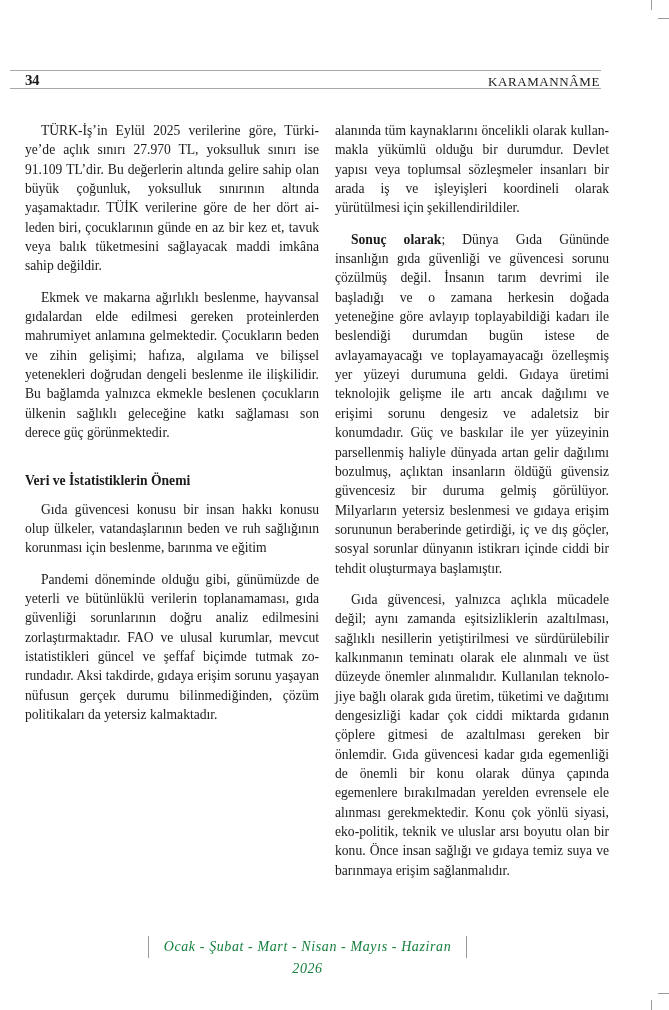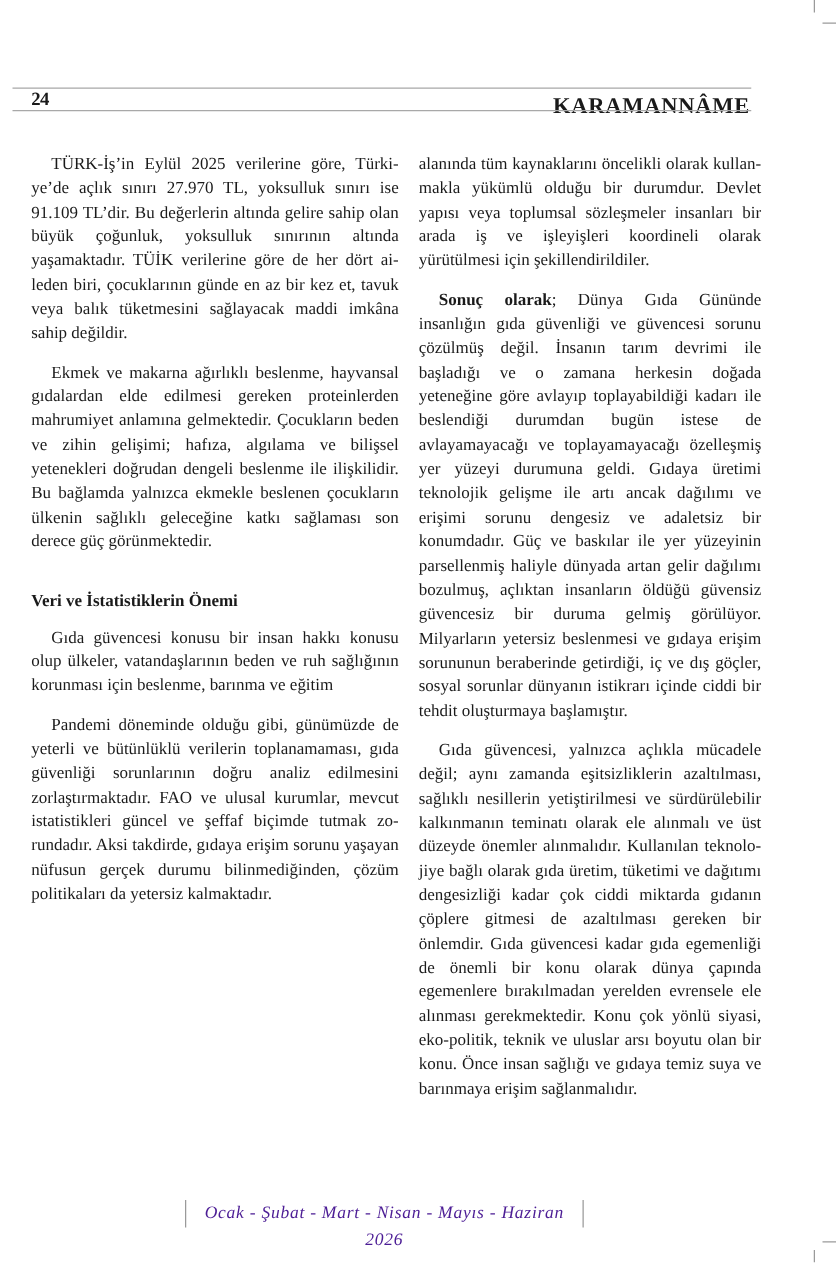--- a/index.html
+++ b/index.html
@@ -1,40 +1,40 @@
 <!DOCTYPE html>
 <html><head>
 <meta charset="utf-8">
 <style>
   html, body { margin:0; padding:0; }
   body { width:669px; height:1010px; background:#ffffff; position:relative; overflow:hidden;
          font-family:"Liberation Serif", serif; color:#1a1a1a; }
   .crop { position:absolute; background:#9a9a9a; }
   .header-line { position:absolute; left:10px; width:591px; height:1px; background:#a8a8a8; }
   .page-num { position:absolute; left:25px; top:72px; font-weight:bold; font-size:15px; letter-spacing:-0.5px; }
-  .journal { position:absolute; right:69px; top:74px; font-weight:bold; font-size:18px; letter-spacing:0.6px; }
+  .journal { position:absolute; right:69px; top:74px; font-weight:normal; font-size:13px; letter-spacing:0.6px; }
   .col { position:absolute; top:121px; font-size:13.6px; line-height:19.35px; text-align:justify; hyphens:manual; }
   .col.left { left:25px; width:294px; }
   .col.right { left:335px; width:274px; }
   .col p { margin:0 0 12px 0; text-indent:16px; }
   .col p.noindent { text-indent:0; }
   .col h3 { font-size:13.6px; font-weight:bold; margin:28px 0 10px 0; line-height:19px; }
   .footer { position:absolute; left:148px; top:936px; width:317px; height:22px; border-left:1px solid #9a9a9a; border-right:1px solid #9a9a9a;
-            text-align:center; font-style:italic; font-size:14px; line-height:22px; letter-spacing:0.6px; color:#4c1d95;margin-top:24px; }
+            text-align:center; font-style:italic; font-size:14px; line-height:22px; letter-spacing:0.6px; color:#15803d; }
 </style>
 </head>
 <body>
 
 <div class="crop" style="left:651px;top:0;width:1px;height:10px;"></div>
 <div class="crop" style="left:658px;top:18px;width:11px;height:1px;"></div>
 <div class="crop" style="left:658px;top:993px;width:11px;height:1px;"></div>
 <div class="crop" style="left:651px;top:1000px;width:1px;height:10px;"></div>
 
 <div class="header-line" style="top:70px;"></div>
-<div class="page-num">24</div>
+<div class="page-num">34</div>
 <div class="journal">KARAMANNÂME</div>
 <div class="header-line" style="top:88px;"></div>
 
 <div class="col left">
   <p>TÜRK-İş’in Eylül 2025 verilerine göre, Türki­ye’de açlık sınırı 27.970 TL, yoksulluk sınırı ise 91.109 TL’dir. Bu değerlerin altında gelire sahip olan büyük çoğunluk, yoksulluk sınırının altında yaşamaktadır. TÜİK verilerine göre de her dört ai­leden biri, çocuklarının günde en az bir kez et, tavuk veya balık tüketmesini sağlayacak maddi im­kâna sahip değildir.</p>
   <p>Ekmek ve makarna ağırlıklı beslenme, hayvan­sal gıdalardan elde edilmesi gereken proteinlerden mahrumiyet anlamına gelmektedir. Çocukların beden ve zihin gelişimi; hafıza, algılama ve bilişsel yetenekleri doğrudan dengeli beslenme ile ilişkili­dir. Bu bağlamda yalnızca ekmekle beslenen ço­cukların ülkenin sağlıklı geleceğine katkı sağlaması son derece güç görünmektedir.</p>
   <h3>Veri ve İstatistiklerin Önemi</h3>
   <p>Gıda güvencesi konusu bir insan hakkı konusu olup ülkeler, vatandaşlarının beden ve ruh sağlığı­nın korunması için beslenme, barınma ve eğitim</p>
   <p>Pandemi döneminde olduğu gibi, günümüzde de yeterli ve bütünlüklü verilerin toplanamaması, gıda güvenliği sorunlarının doğru analiz edilmesini zorlaştırmaktadır. FAO ve ulusal kurumlar, mevcut istatistikleri güncel ve şeffaf biçimde tutmak zo­rundadır. Aksi takdirde, gıdaya erişim sorunu ya­şayan nüfusun gerçek durumu bilinmediğinden, çözüm politikaları da yetersiz kalmaktadır.</p>
 </div>

